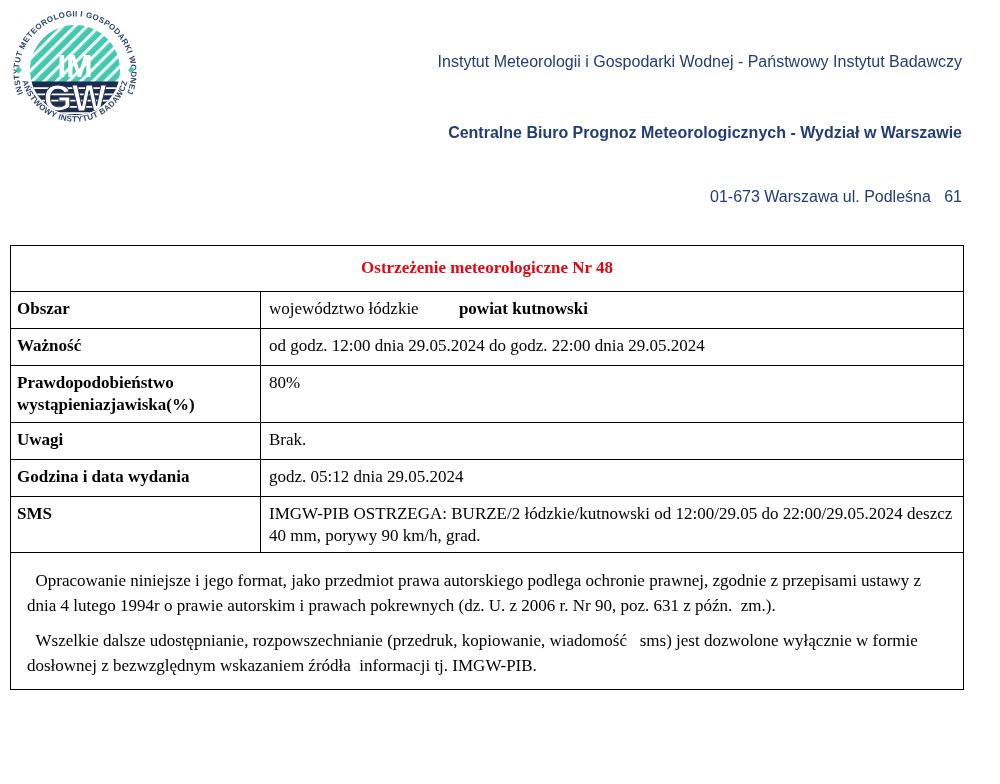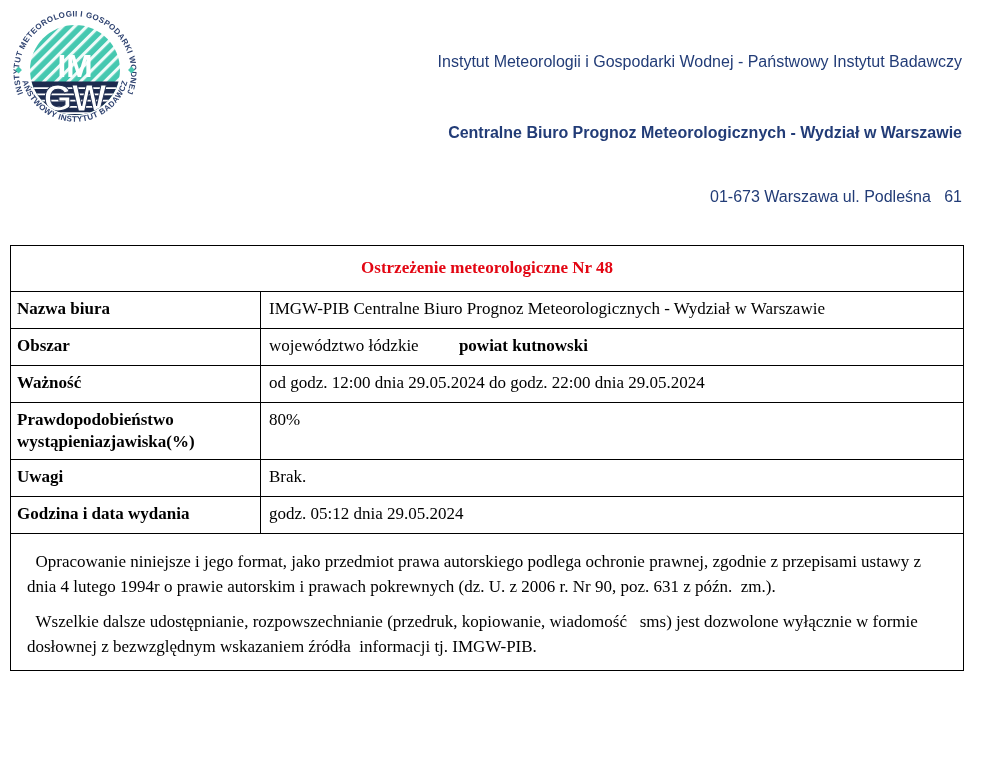--- a/index.html
+++ b/index.html
@@ -146,24 +146,20 @@
     <colgroup>
         <col class="c-label">
         <col class="c-value">
       </colgroup>
 
     <tbody>
         <tr class="h46">
       <td class="title-cell" colspan="2">Ostrzeżenie meteorologiczne Nr 48</td>
     </tr>
 
-    <tr class="h37">
-      <td class="lbl">Nazwa biura</td>
-      <td class="val">IMGW-PIB Centralne Biuro Prognoz Meteorologicznych - Wydział w Warszawie</td>
-    </tr>
 
 
     <tr class="h37">
       <td class="lbl">Obszar</td>
       <td class="val"><span>województwo łódzkie </span><span class="b">powiat kutnowski</span></td>
     </tr>
 
     <tr class="h37">
       <td class="lbl">Ważność</td>
       <td class="val">od godz. 12:00 dnia 29.05.2024 do godz. 22:00 dnia 29.05.2024</td>
@@ -178,20 +174,24 @@
     <tr class="h37">
       <td class="lbl">Uwagi</td>
       <td class="val">Brak.</td>
     </tr>
 
     <tr class="h37">
       <td class="lbl">Godzina i data wydania</td>
       <td class="val">godz. 05:12 dnia 29.05.2024</td>
     </tr>
 
+    <tr class="h56">
+      <td class="lbl">SMS</td>
+      <td class="val">IMGW-PIB OSTRZEGA: BURZE/2 łódzkie/kutnowski od 12:00/29.05 do 22:00/29.05.2024 deszcz 40 mm, porywy 90 km/h, grad.</td>
+    </tr>
 
     <tr class="h97">
       <td class="footer-cell" colspan="2">
         <p>  Opracowanie niniejsze i jego format, jako przedmiot prawa autorskiego podlega ochronie prawnej, zgodnie z przepisami ustawy z dnia 4 lutego 1994r o prawie autorskim i prawach pokrewnych (dz. U. z 2006 r. Nr 90, poz. 631 z późn.  zm.).</p>
         <p>  Wszelkie dalsze udostępnianie, rozpowszechnianie (przedruk, kopiowanie, wiadomość   sms) jest dozwolone wyłącznie w formie dosłownej z bezwzględnym wskazaniem źródła  informacji tj. IMGW-PIB.</p>
       </td>
     </tr>
   </tbody>
     </table>
 

